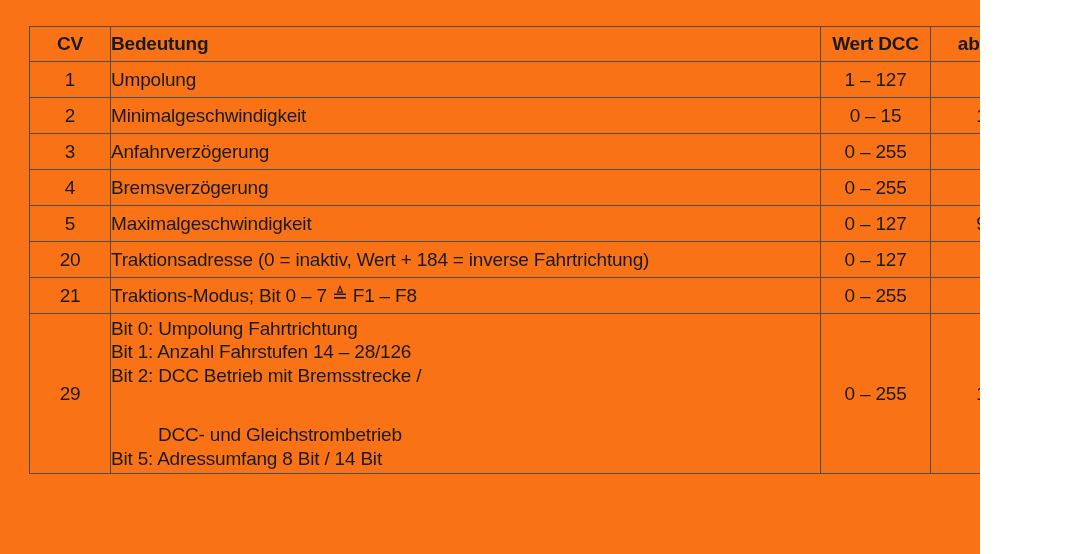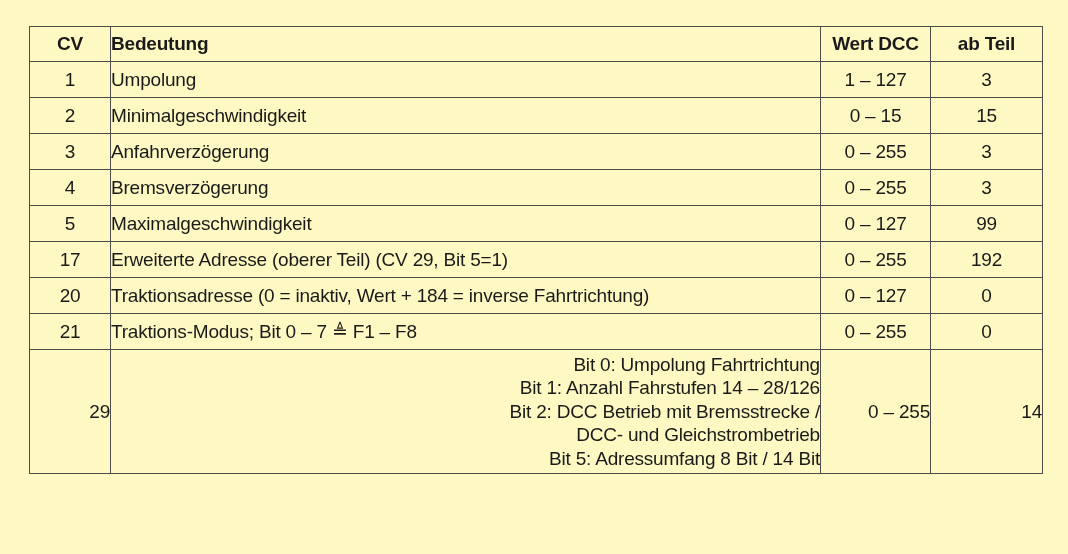--- a/index.html
+++ b/index.html
@@ -6,23 +6,23 @@
     margin: 0;
     padding: 0;
     background: #ffffff;
     width: 1068px;
     height: 554px;
     font-family: "Liberation Sans", "DejaVu Sans", sans-serif;
     color: #1a1a1a;
   }
   .page {
     position: relative;
-    width: 1068px;
+    width: 980px;
     height: 554px;
-    background: #fef9c3;
+    background: #f97316;
     overflow: hidden;
   }
   table.cv-table {
     position: absolute;
     left: 29px;
     top: 26px;
     width: 1013px;
     border-collapse: collapse;
     table-layout: fixed;
     font-size: 19px;
@@ -31,32 +31,33 @@
   table.cv-table th,
   table.cv-table td {
     border: 1.5px solid #4d4d4d;
     vertical-align: middle;
     padding: 0;
     overflow: hidden;
     white-space: nowrap;
   }
   table.cv-table thead tr { height: 35px; }
   table.cv-table tbody tr.single { height: 36px; }
-  table.cv-table tbody tr.multi td { padding-top: 3px; padding-bottom: 3px; text-align: right; }
+  table.cv-table tbody tr.multi td { padding-top: 3px; padding-bottom: 3px; }
   th.col-cv, td.cell-cv { text-align: center; }
   th.col-bedeutung, td.cell-bedeutung { text-align: left; padding-left: 9px; padding-right: 6px; }
   th.col-wert, td.cell-wert { text-align: center; }
   th.col-werk, td.cell-werk { text-align: center; }
   table.cv-table th { font-weight: bold; }
   td.cell-bedeutung .line {
     display: block;
     line-height: 23.4px;
   }
   td.cell-bedeutung .line.indent {
     padding-left: 47px;
+    margin-top: 36px;
   }
 </style>
 </head>
 <body>
 
 <div class="page">
   <table class="cv-table">
     <colgroup>
       <col style="width:81px">
       <col style="width:710px">
@@ -106,28 +107,20 @@
         </tr>
         <tr class="single">
           <td class="cell-cv">5</td>
           <td class="cell-bedeutung">
             <span class="line">Maximalgeschwindigkeit</span>
           </td>
           <td class="cell-wert">0 – 127</td>
           <td class="cell-werk">99</td>
         </tr>
         <tr class="single">
-          <td class="cell-cv">17</td>
-          <td class="cell-bedeutung">
-            <span class="line">Erweiterte Adresse (oberer Teil) (CV 29, Bit 5=1)</span>
-          </td>
-          <td class="cell-wert">0 – 255</td>
-          <td class="cell-werk">192</td>
-        </tr>
-        <tr class="single">
           <td class="cell-cv">20</td>
           <td class="cell-bedeutung">
             <span class="line">Traktionsadresse (0 = inaktiv, Wert + 184 = inverse Fahrtrichtung)</span>
           </td>
           <td class="cell-wert">0 – 127</td>
           <td class="cell-werk">0</td>
         </tr>
         <tr class="single">
           <td class="cell-cv">21</td>
           <td class="cell-bedeutung">

